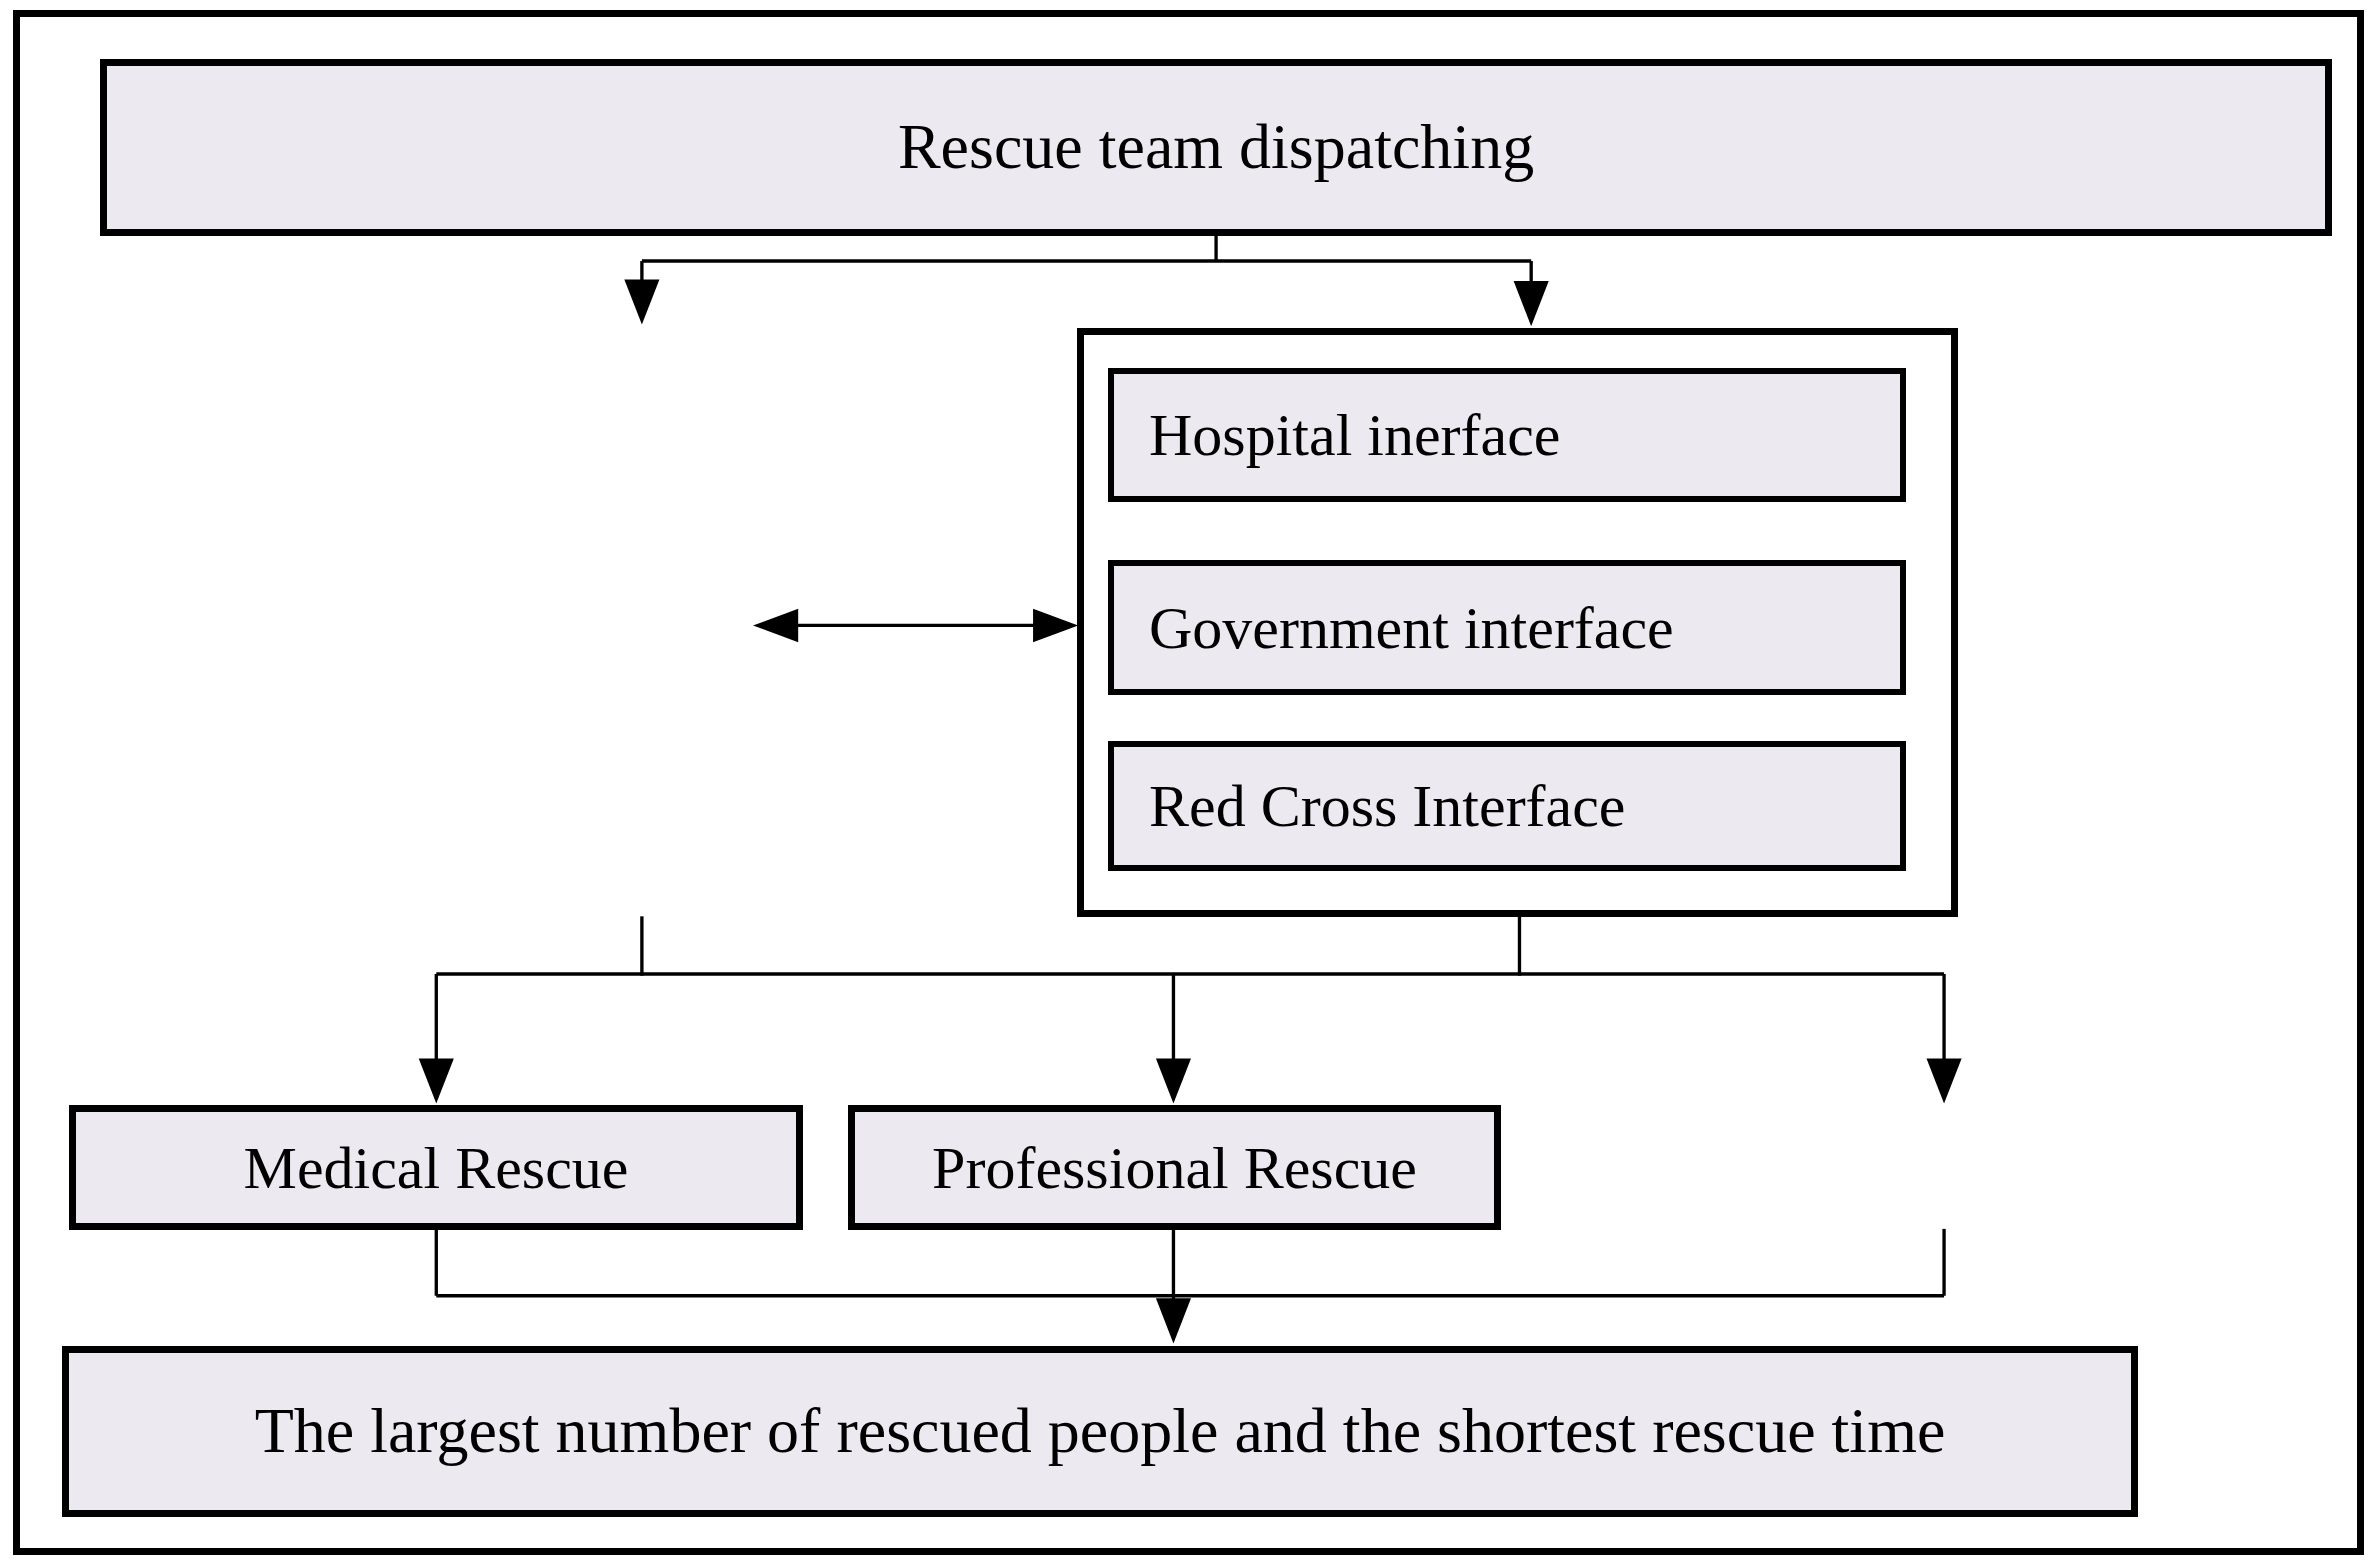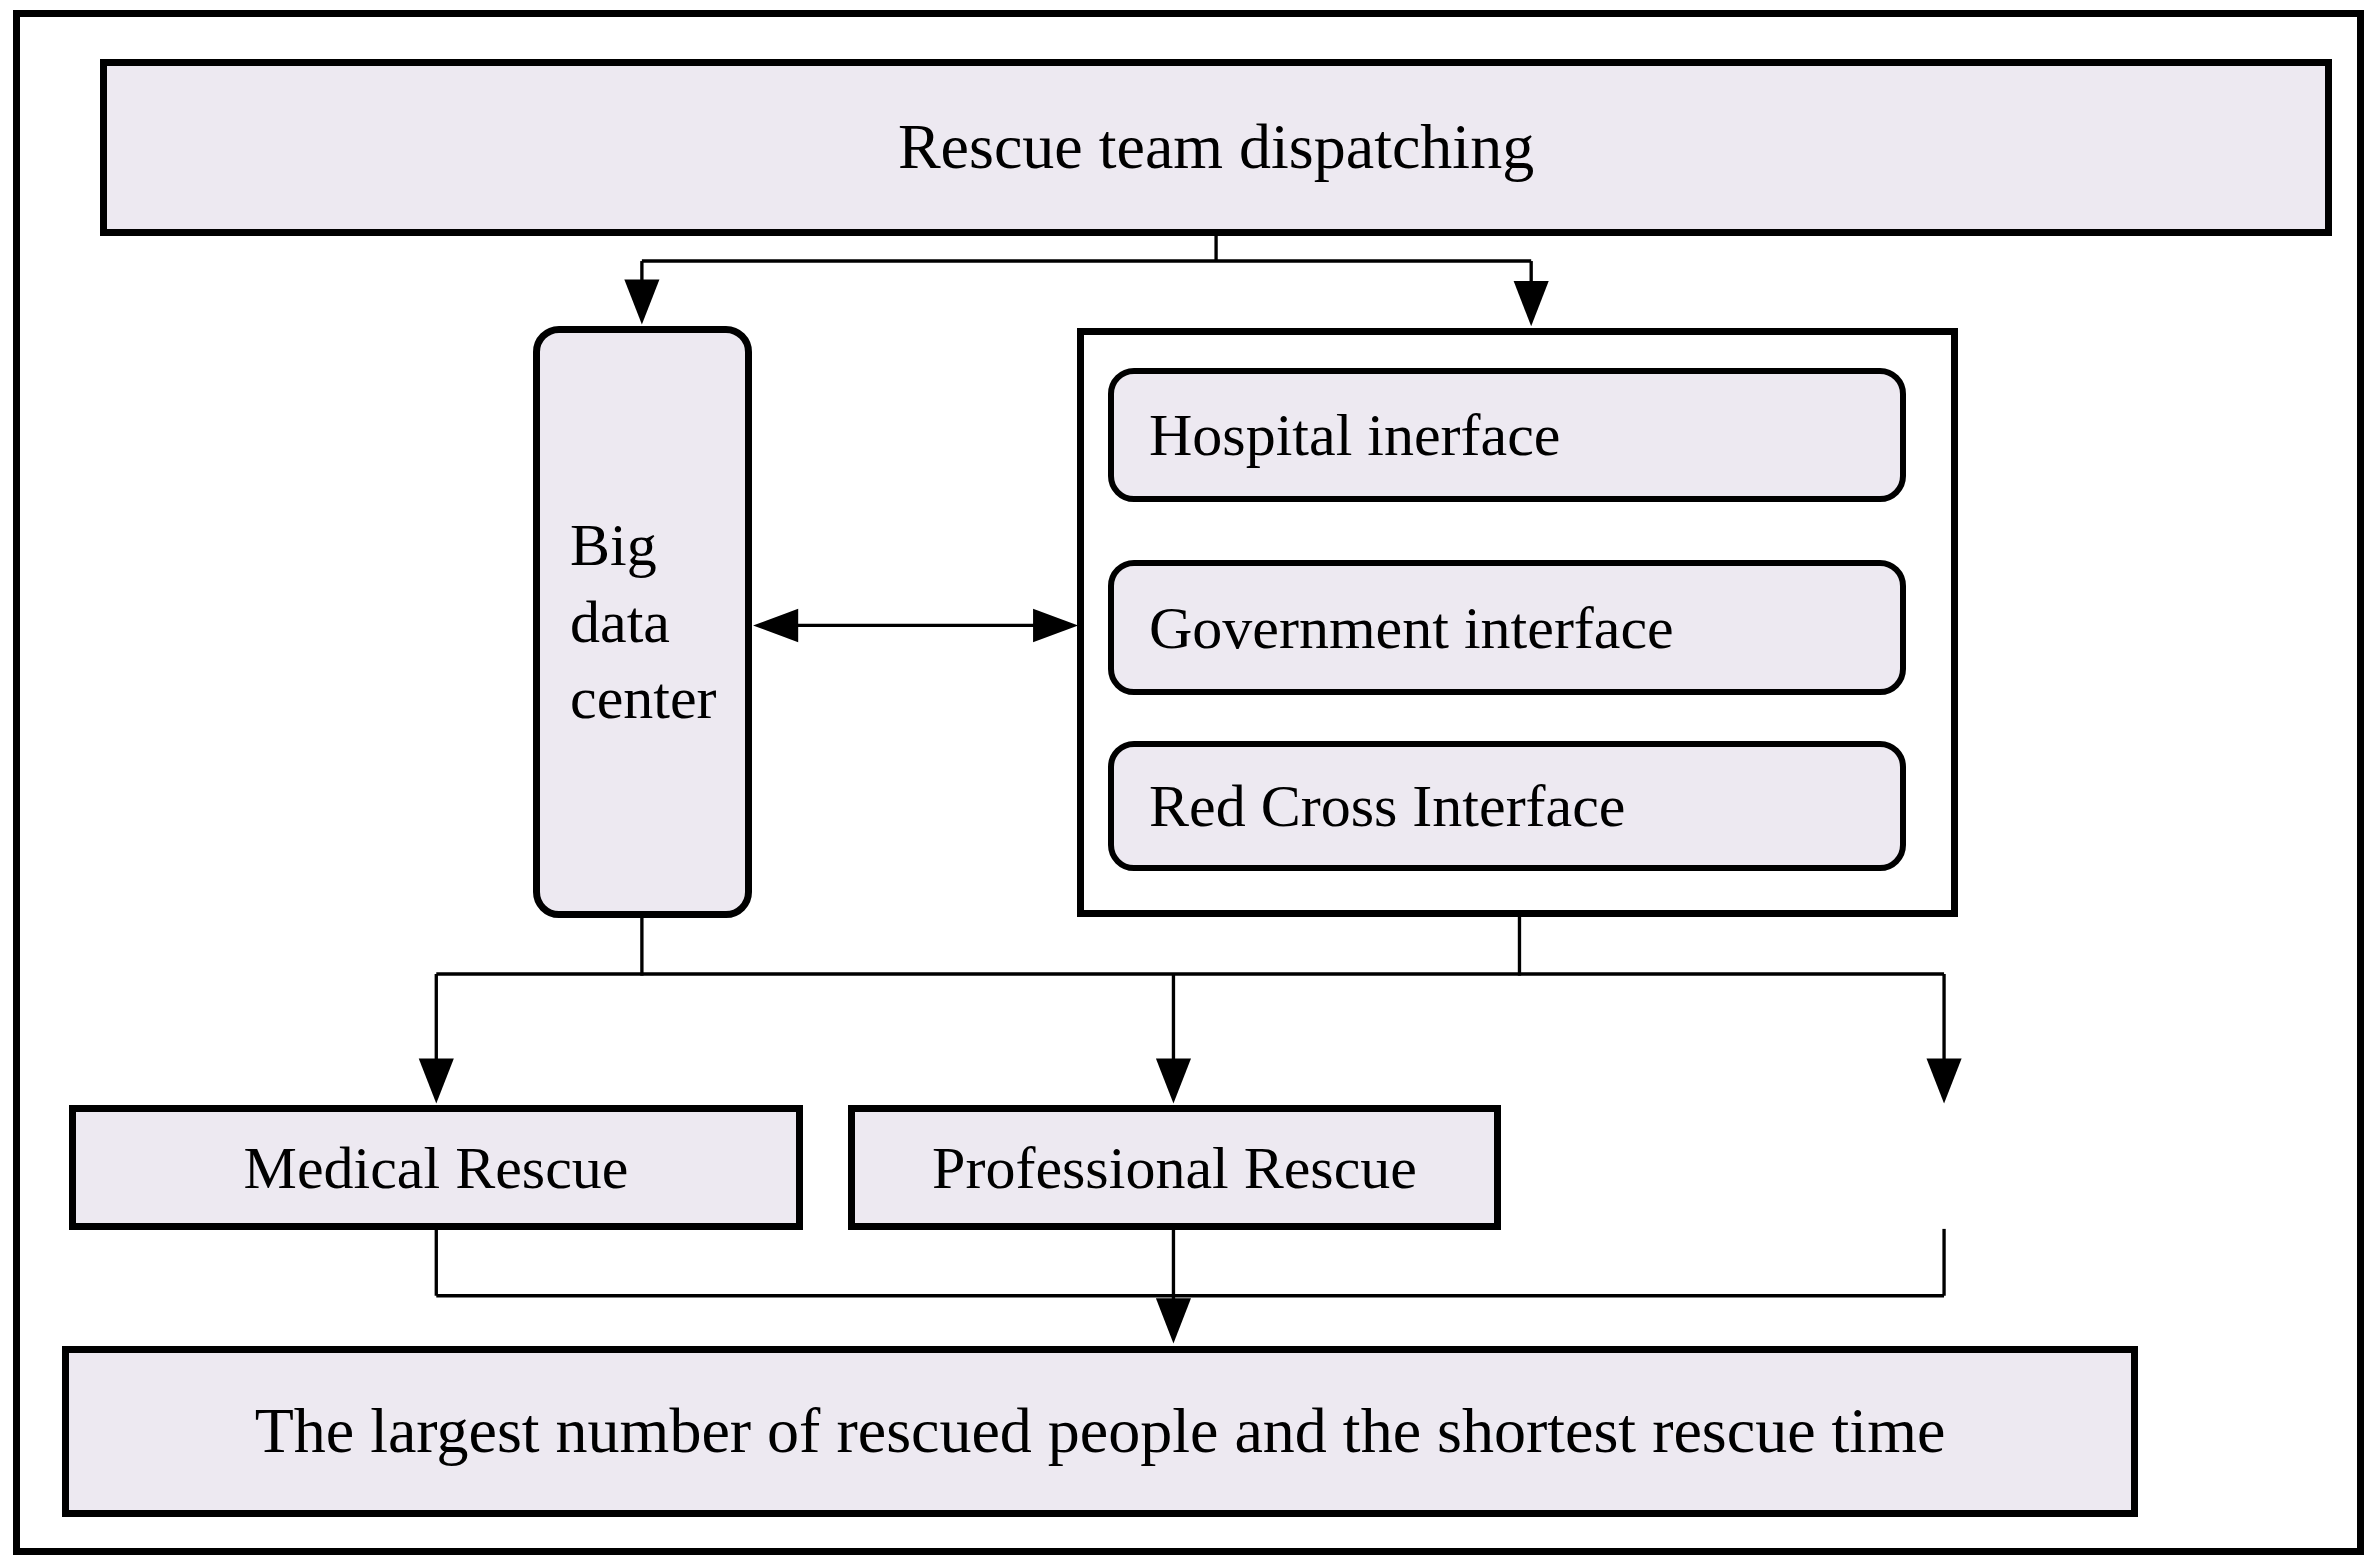--- a/index.html
+++ b/index.html
@@ -27,21 +27,21 @@
   .node {
     position: absolute;
     box-sizing: border-box;
     border: 7.5px solid #000000;
     background: #EDE9F1;
     display: flex;
     align-items: center;
     line-height: 1.2;
   }
   .node.centered { justify-content: center; text-align: center; }
-  .node.left-pad { justify-content: flex-start; text-align: left; border-radius: 26px; }
+  .node.left-pad { justify-content: flex-start; text-align: left; }
 
   .top-box {
     left: 100px; top: 59px;
     width: 2232px; height: 177px;
     font-size: 64px;
   }
   .bigdata-box {
     left: 533px; top: 326px;
     width: 219px; height: 592px;
     font-size: 60px;
@@ -133,23 +133,20 @@
       <line x1="522" y1="1550" x2="2326" y2="1550"></line>
       <line x1="1404" y1="1550" x2="1404" y2="1558"></line>
       <polygon points="1404,1607 1383,1553 1425,1553"></polygon>
     </g>
   </svg>
 
   <div class="node centered top-box">
     <span>Rescue team dispatching</span>
   </div>
 
-  <div class="node left-pad bigdata-box">
-    <span>Big data center</span>
-  </div>
 
   <div class="iface-container"></div>
 
   <div class="node left-pad iface-box iface-hospital">
     <span>Hospital inerface</span>
   </div>
 
   <div class="node left-pad iface-box iface-government">
     <span>Government interface</span>
   </div>

